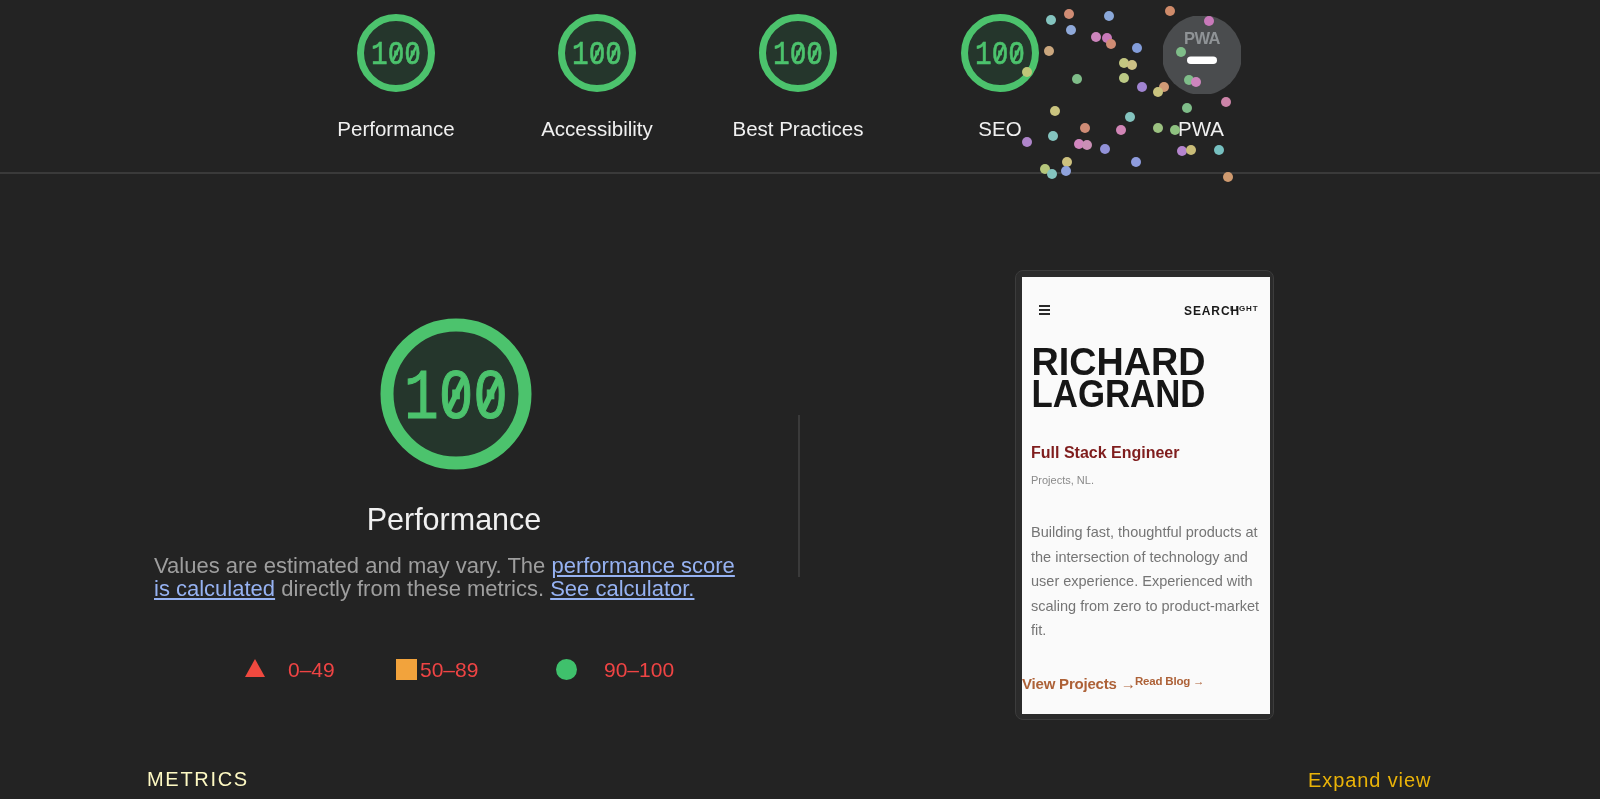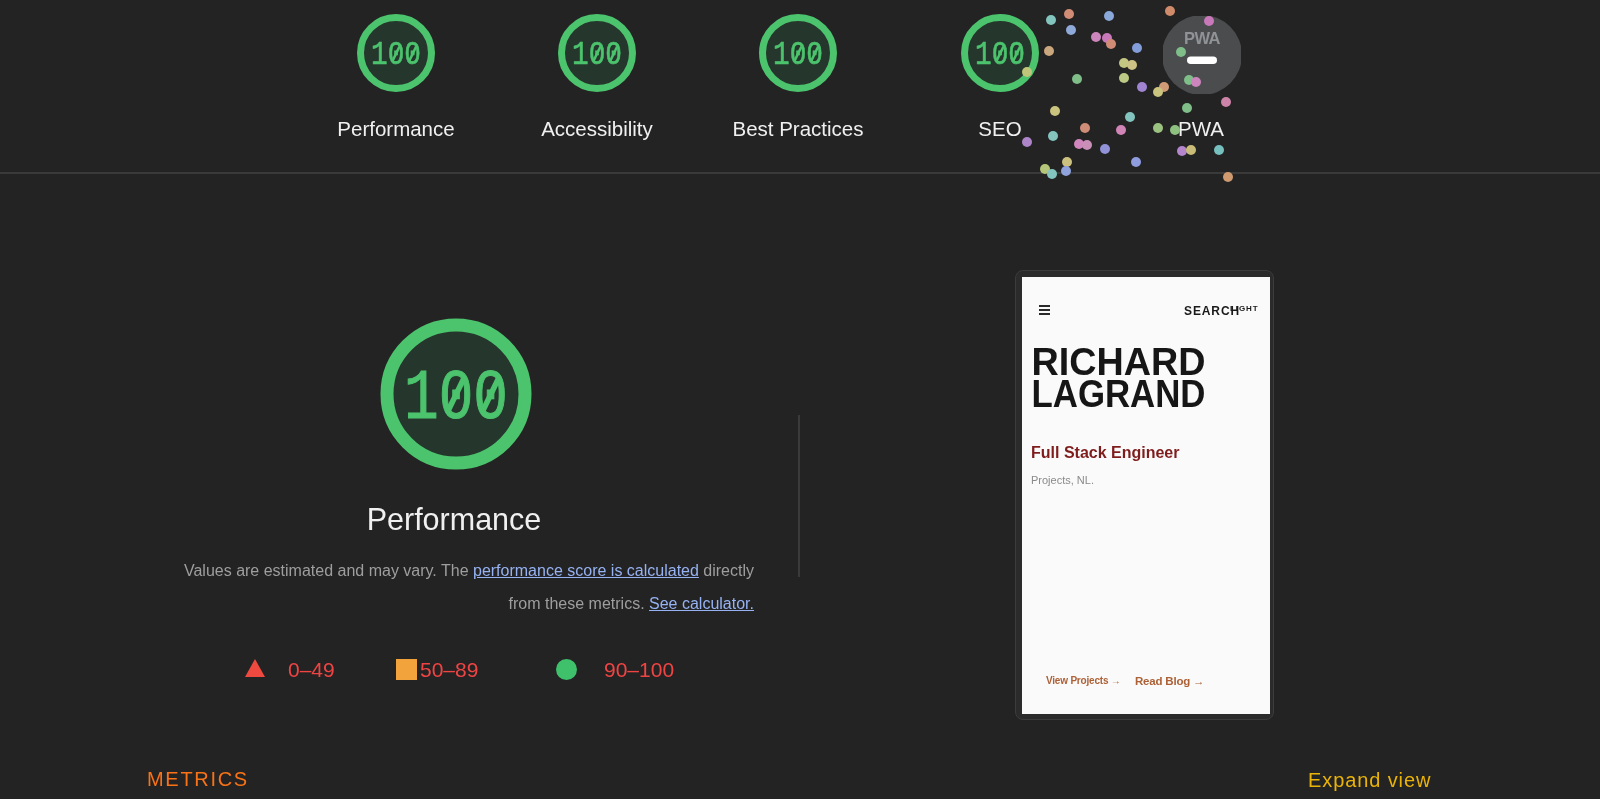--- a/index.html
+++ b/index.html
@@ -1,26 +1,26 @@
 <!DOCTYPE html>
 <html><head>
 <meta charset="utf-8">
 <style>
 html,body{margin:0;padding:0;background:#232323;width:1600px;height:799px;overflow:hidden;font-family:"Liberation Sans",sans-serif;position:relative}
 .abs{position:absolute}
 .glabel{position:absolute;color:#f0f0f0;font-size:20.5px;text-align:center;width:220px;transform:translateX(-50%)}
 .divider{position:absolute;left:0;top:172px;width:1600px;height:2px;background:#3a3a3a}
 .vline{position:absolute;left:798px;top:415px;width:2px;height:162px;background:#3a3a3a}
-.desc{position:absolute;left:154px;top:554px;width:600px;text-align:right;color:#9e9e9e;font-size:16px;line-height:33px}
+.desc{position:absolute;left:154px;top:554px;width:600px;text-align:left;color:#9e9e9e;font-size:22px;line-height:23px}
 .desc a{color:#96b2f2;text-decoration:underline}
 .title{position:absolute;left:154px;top:502px;width:600px;text-align:center;color:#f0f0f0;font-size:30.5px}
 .leg{position:absolute;color:#ef4444;font-size:21px}
 .thumbframe{position:absolute;left:1015px;top:270px;width:257px;height:448px;background:#2b2b2b;border:1px solid #3c3c3c;border-radius:8px}
 .thumbpage{position:absolute;left:6px;top:6px;width:248px;height:437px;background:#fafafa;overflow:hidden}
-.metrics{position:absolute;left:147px;top:768px;color:#f97316;font-size:20px;letter-spacing:1.7px}
+.metrics{position:absolute;left:147px;top:768px;color:#fef9c3;font-size:20px;letter-spacing:1.7px}
 .expand{position:absolute;left:1308px;top:769px;color:#eab308;font-size:20px;letter-spacing:0.9px}
 </style>
 </head>
 <body>
 
 <svg class="abs" style="left:357px;top:14px" width="78" height="78">
   <circle cx="39" cy="39" r="35.5" fill="#25362c" stroke="#4cc36d" stroke-width="7"></circle>
   <text x="39" y="50" text-anchor="middle" font-family="Liberation Mono" font-size="33" fill="#4cc36d" stroke="#4cc36d" stroke-width="0.6" textLength="50" lengthAdjust="spacingAndGlyphs">100</text>
   <line x1="35.5" y1="47" x2="42.5" y2="32.5" stroke="#4cc36d" stroke-width="2.6"></line>
   <line x1="52.2" y1="47" x2="59.2" y2="32.5" stroke="#4cc36d" stroke-width="2.6"></line>
@@ -86,21 +86,22 @@
   <div style="position:absolute;top:7.6px;width:11px;height:2px;background:#2a2a2a"></div>
 </div>
 <div style="position:absolute;left:162px;top:27px;font-size:12px;font-weight:bold;color:#1a1a1a;letter-spacing:0.9px">SEARCH</div>
 <div style="position:absolute;left:208px;top:27px;font-size:8px;font-weight:bold;color:#1a1a1a;letter-spacing:0.9px">LIGHT</div>
 <svg style="position:absolute;left:8px;top:65px" width="210" height="72">
   <text x="1.5" y="33" font-family="Liberation Sans" font-weight="bold" font-size="39" fill="#161616" textLength="174" lengthAdjust="spacingAndGlyphs">RICHARD</text>
   <text x="1.5" y="64.5" font-family="Liberation Sans" font-weight="bold" font-size="39" fill="#161616" textLength="174" lengthAdjust="spacingAndGlyphs">LAGRAND</text>
 </svg>
 <div style="position:absolute;left:9px;top:167px;font-size:16px;font-weight:bold;color:#7f1d1d">Full Stack Engineer</div>
 <div style="position:absolute;left:9px;top:197px;font-size:11px;color:#8a8a8a">Projects, NL.</div>
-<div style="position:absolute;left:24px;top:398px;font-size:10px;font-weight:bold;color:#ad6137;letter-spacing:-0.2px">View Projects →</div>
+<div style="position:absolute;left:9px;top:243px;font-size:14.5px;line-height:24.5px;color:#757575;white-space:nowrap">Building fast, thoughtful products at<br>the intersection of technology and<br>user experience. Experienced with<br>scaling from zero to product-market<br>fit.</div>
+<div style="position:absolute;left:0;top:398px;font-size:15px;font-weight:bold;color:#ad6137;letter-spacing:-0.2px">View Projects →</div>
 <div style="position:absolute;left:113px;top:398px;font-size:11.5px;font-weight:bold;color:#ad6137;letter-spacing:-0.2px">Read Blog →</div>
 </div>
   </div>
 
 <svg class="abs" style="left:1000px;top:0px;pointer-events:none" width="260" height="195">
 <circle cx="69" cy="14" r="5" fill="#d08c74"></circle>
 <circle cx="51" cy="20" r="5" fill="#84c4bf"></circle>
 <circle cx="109" cy="16" r="5" fill="#8aa8d9"></circle>
 <circle cx="170" cy="11" r="5" fill="#cf8b6a"></circle>
 <circle cx="71" cy="30" r="5" fill="#8fa9d9"></circle>

